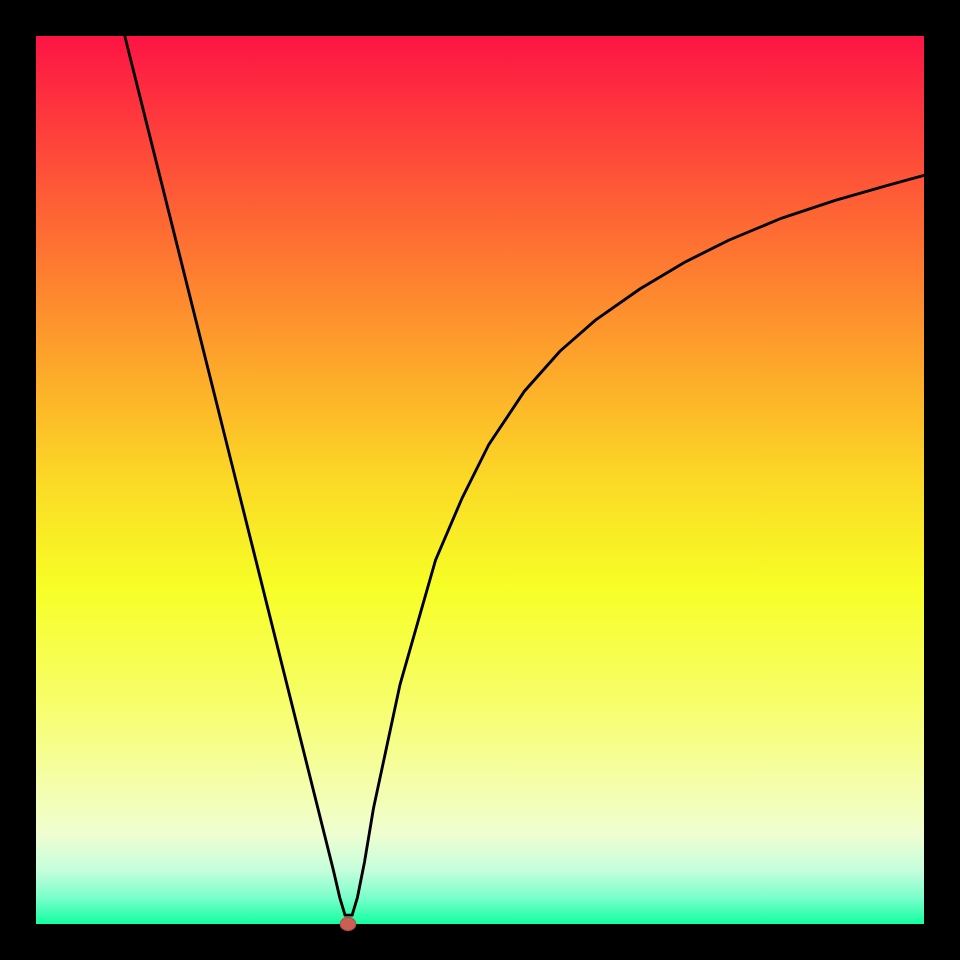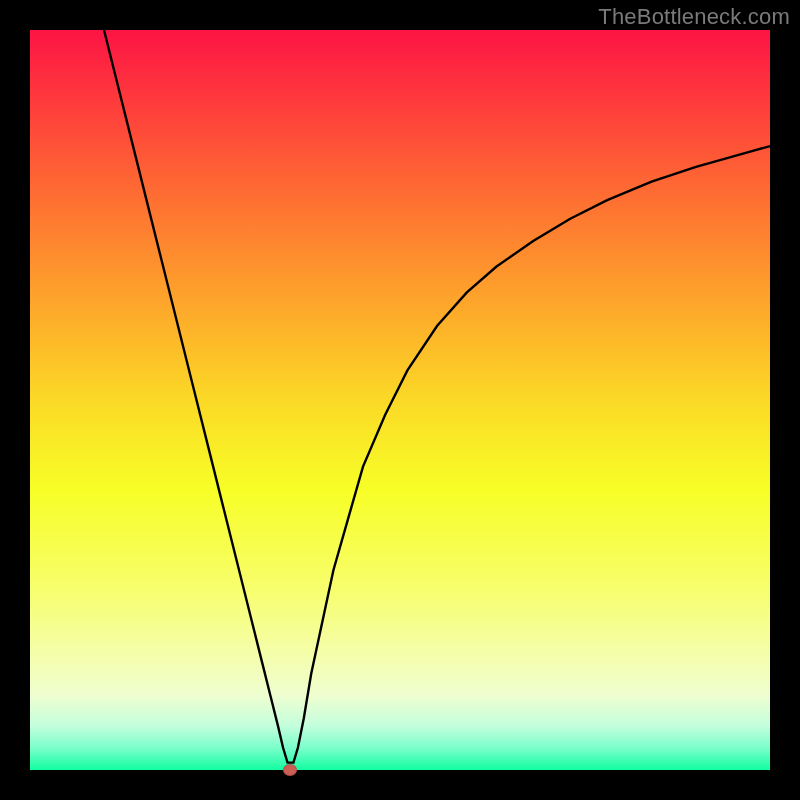--- a/index.html
+++ b/index.html
@@ -65,21 +65,20 @@
     border-radius: 50%;
     transform: translate(-50%, -50%);
     background: #cc5f55;
     box-shadow: 0 0 0 1px rgba(0,0,0,0.15) inset;
   }
 </style>
 </head>
 <body>
 
 <div class="frame">
-  <div class="watermark">TheBottleneck.com</div>
 
   <div class="plot-area">
     <svg class="curve" viewBox="0 0 740 740" preserveAspectRatio="none">
       <path id="curve-path" d="M 74.00 0.00 L 88.80 59.20 L 103.60 118.40 L 118.40 177.60 L 133.20 236.80 L 148.00 296.00 L 162.80 355.20 L 177.60 414.40 L 192.40 473.60 L 207.20 532.80 L 222.00 592.00 L 233.10 636.40 L 240.50 666.00 L 247.90 695.60 L 253.08 717.80 L 257.52 732.60 L 257.52 732.60 L 263.44 732.60 L 263.44 732.60 L 267.88 717.80 L 273.80 688.20 L 281.20 643.80 L 292.30 592.00 L 303.40 540.20 L 318.20 488.40 L 333.00 436.60 L 355.20 384.80 L 377.40 340.40 L 407.00 296.00 L 436.60 262.70 L 466.20 236.80 L 503.20 210.90 L 540.20 188.70 L 577.20 170.20 L 621.60 151.70 L 666.00 136.90 L 710.40 124.32 L 740.00 116.18 " fill="none" stroke-width="2.4" stroke="#000000"></path>
     </svg>
     <div class="marker" id="marker" style="left: 259.74px; top: 740px; background: rgb(204, 95, 85);"></div>
   </div>
 </div>
 
 </body></html>

